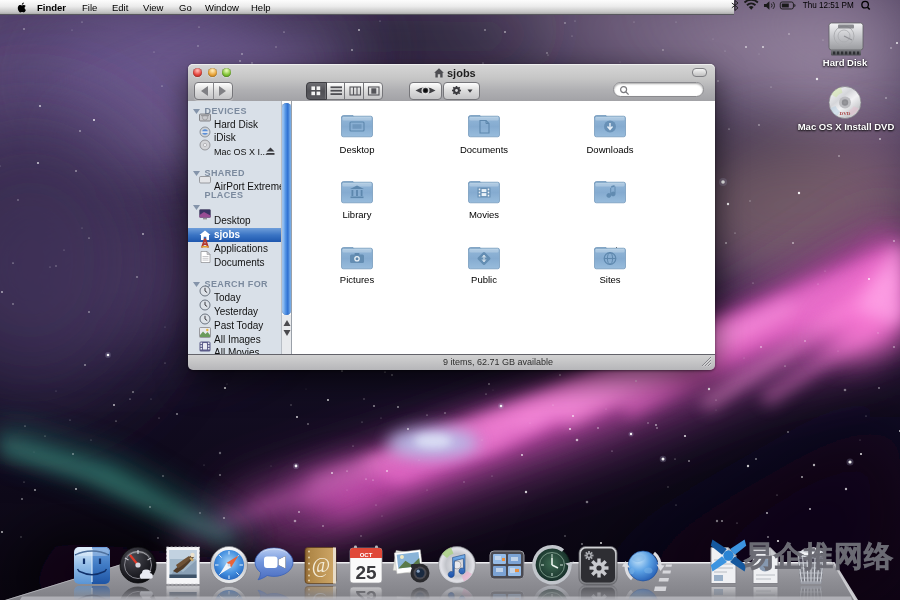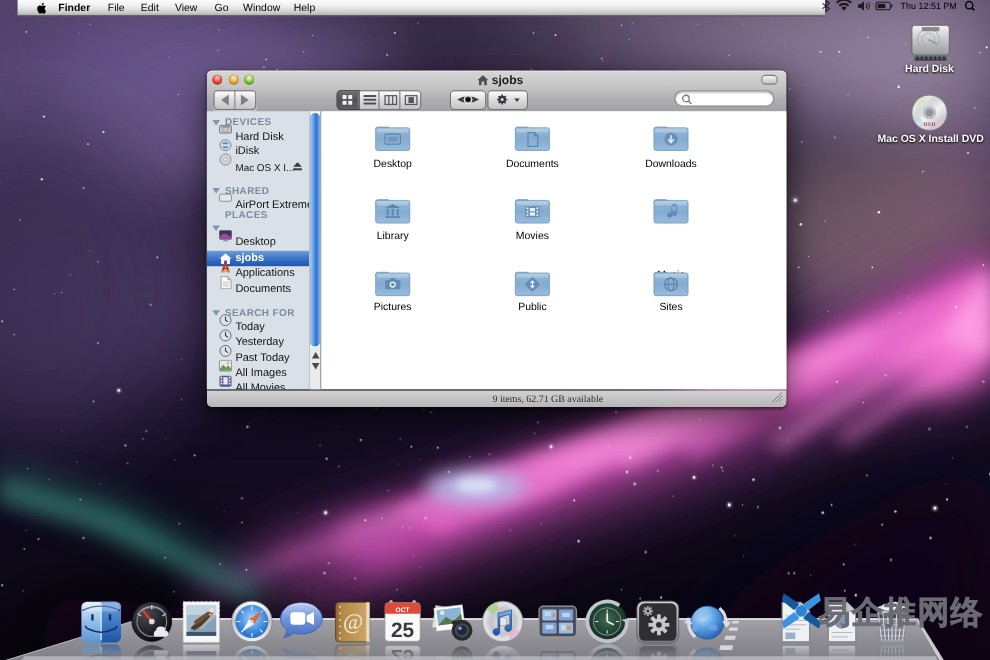--- a/index.html
+++ b/index.html
@@ -317,21 +317,21 @@
 <circle cx="547" cy="53" r="0.8" fill="#fff" opacity="0.55"></circle>
 <circle cx="694" cy="111" r="0.9" fill="#fff" opacity="0.52"></circle>
 <circle cx="718" cy="81" r="0.7" fill="#fff" opacity="0.65"></circle>
 <circle cx="643" cy="84" r="0.6" fill="#fff" opacity="0.77"></circle>
 <circle cx="759" cy="125" r="0.9" fill="#fff" opacity="0.43"></circle>
 <circle cx="693" cy="133" r="0.8" fill="#fff" opacity="0.37"></circle>
 <circle cx="487" cy="73" r="0.4" fill="#fff" opacity="0.42"></circle>
 <circle cx="464" cy="100" r="0.8" fill="#fff" opacity="0.75"></circle>
 </g>
 </svg>
-<div class="abs" id="menubar" style="left:16px;top:0;width:734px;height:14px;background:linear-gradient(#fdfdfd,#ececec 45%,#c6c6c6 85%,#ababab);border-bottom:1px solid #58585e;">
+<div class="abs" id="menubar" style="left:0;top:0;width:734px;height:14px;background:linear-gradient(#fdfdfd,#ececec 45%,#c6c6c6 85%,#ababab);border-bottom:1px solid #58585e;">
   <svg class="abs" width="10" height="11" style="left:17px;top:1.5px" viewBox="0 0 512 620">
         <path fill="#000" d="M404 332c-1-73 60-108 62-110-34-49-86-56-104-57-44-4-86 26-109 26-22 0-57-25-93-24-48 1-92 28-117 70-50 86-13 214 36 284 24 34 52 72 89 71 36-2 49-23 92-23s55 23 93 22c38-1 62-35 86-69 27-39 38-77 39-79-1 0-74-28-74-111zM331 118c20-24 33-57 29-90-28 1-63 19-83 43-18 21-34 55-30 87 32 2 64-16 84-40z"></path>
       </svg>
   <div class="mi" style="left:37px;font-weight:bold;">Finder</div>
   <div class="mi" style="left:82px;">File</div>
   <div class="mi" style="left:112px;">Edit</div>
   <div class="mi" style="left:143px;">View</div>
   <div class="mi" style="left:179px;">Go</div>
   <div class="mi" style="left:205px;">Window</div>
   <div class="mi" style="left:251px;">Help</div>
@@ -694,21 +694,21 @@
             <circle cx="0" cy="0" r="5.8" fill="none" stroke="#5d87ad" stroke-width="1.2"></circle>
             <ellipse cx="0" cy="0" rx="2.6" ry="5.8" fill="none" stroke="#5d87ad" stroke-width="1"></ellipse>
             <line x1="-5.8" y1="0" x2="5.8" y2="0" stroke="#5d87ad" stroke-width="1"></line>
           </g>
         </svg>
     <div class="lbl" style="left:20px;top:173px;">Pictures</div>
     <div class="lbl" style="left:147px;top:173px;">Public</div>
     <div class="lbl" style="left:273px;top:173px;">Sites</div>
   </div>
   <div class="abs" style="left:0;top:290px;width:527px;height:16px;border-radius:0 0 5px 5px;background:linear-gradient(#d2d2d2,#b6b6b9);border-top:1px solid #63636a;box-sizing:border-box;"></div>
-  <div class="abs" style="left:0;top:292.5px;width:620px;text-align:center;font-size:9px;color:#2e2e2e;font-family:Liberation Serif, serif;">9 items, 62.71 GB available</div>
+  <div class="abs" style="left:0;top:292.5px;width:620px;text-align:center;font-size:9px;color:#2e2e2e;">9 items, 62.71 GB available</div>
   <svg class="abs" width="13" height="13" style="left:512px;top:291px" viewBox="0 0 13 13">
         <g stroke="#85858a" stroke-width="1">
           <line x1="2" y1="11" x2="11" y2="2"></line>
           <line x1="5" y1="11" x2="11" y2="5"></line>
           <line x1="8" y1="11" x2="11" y2="8"></line>
         </g>
         <g stroke="#e8e8ea" stroke-width="0.7">
           <line x1="2.7" y1="11.5" x2="11.5" y2="2.7"></line>
           <line x1="5.7" y1="11.5" x2="11.5" y2="5.7"></line>
           <line x1="8.7" y1="11.5" x2="11.5" y2="8.7"></line>

